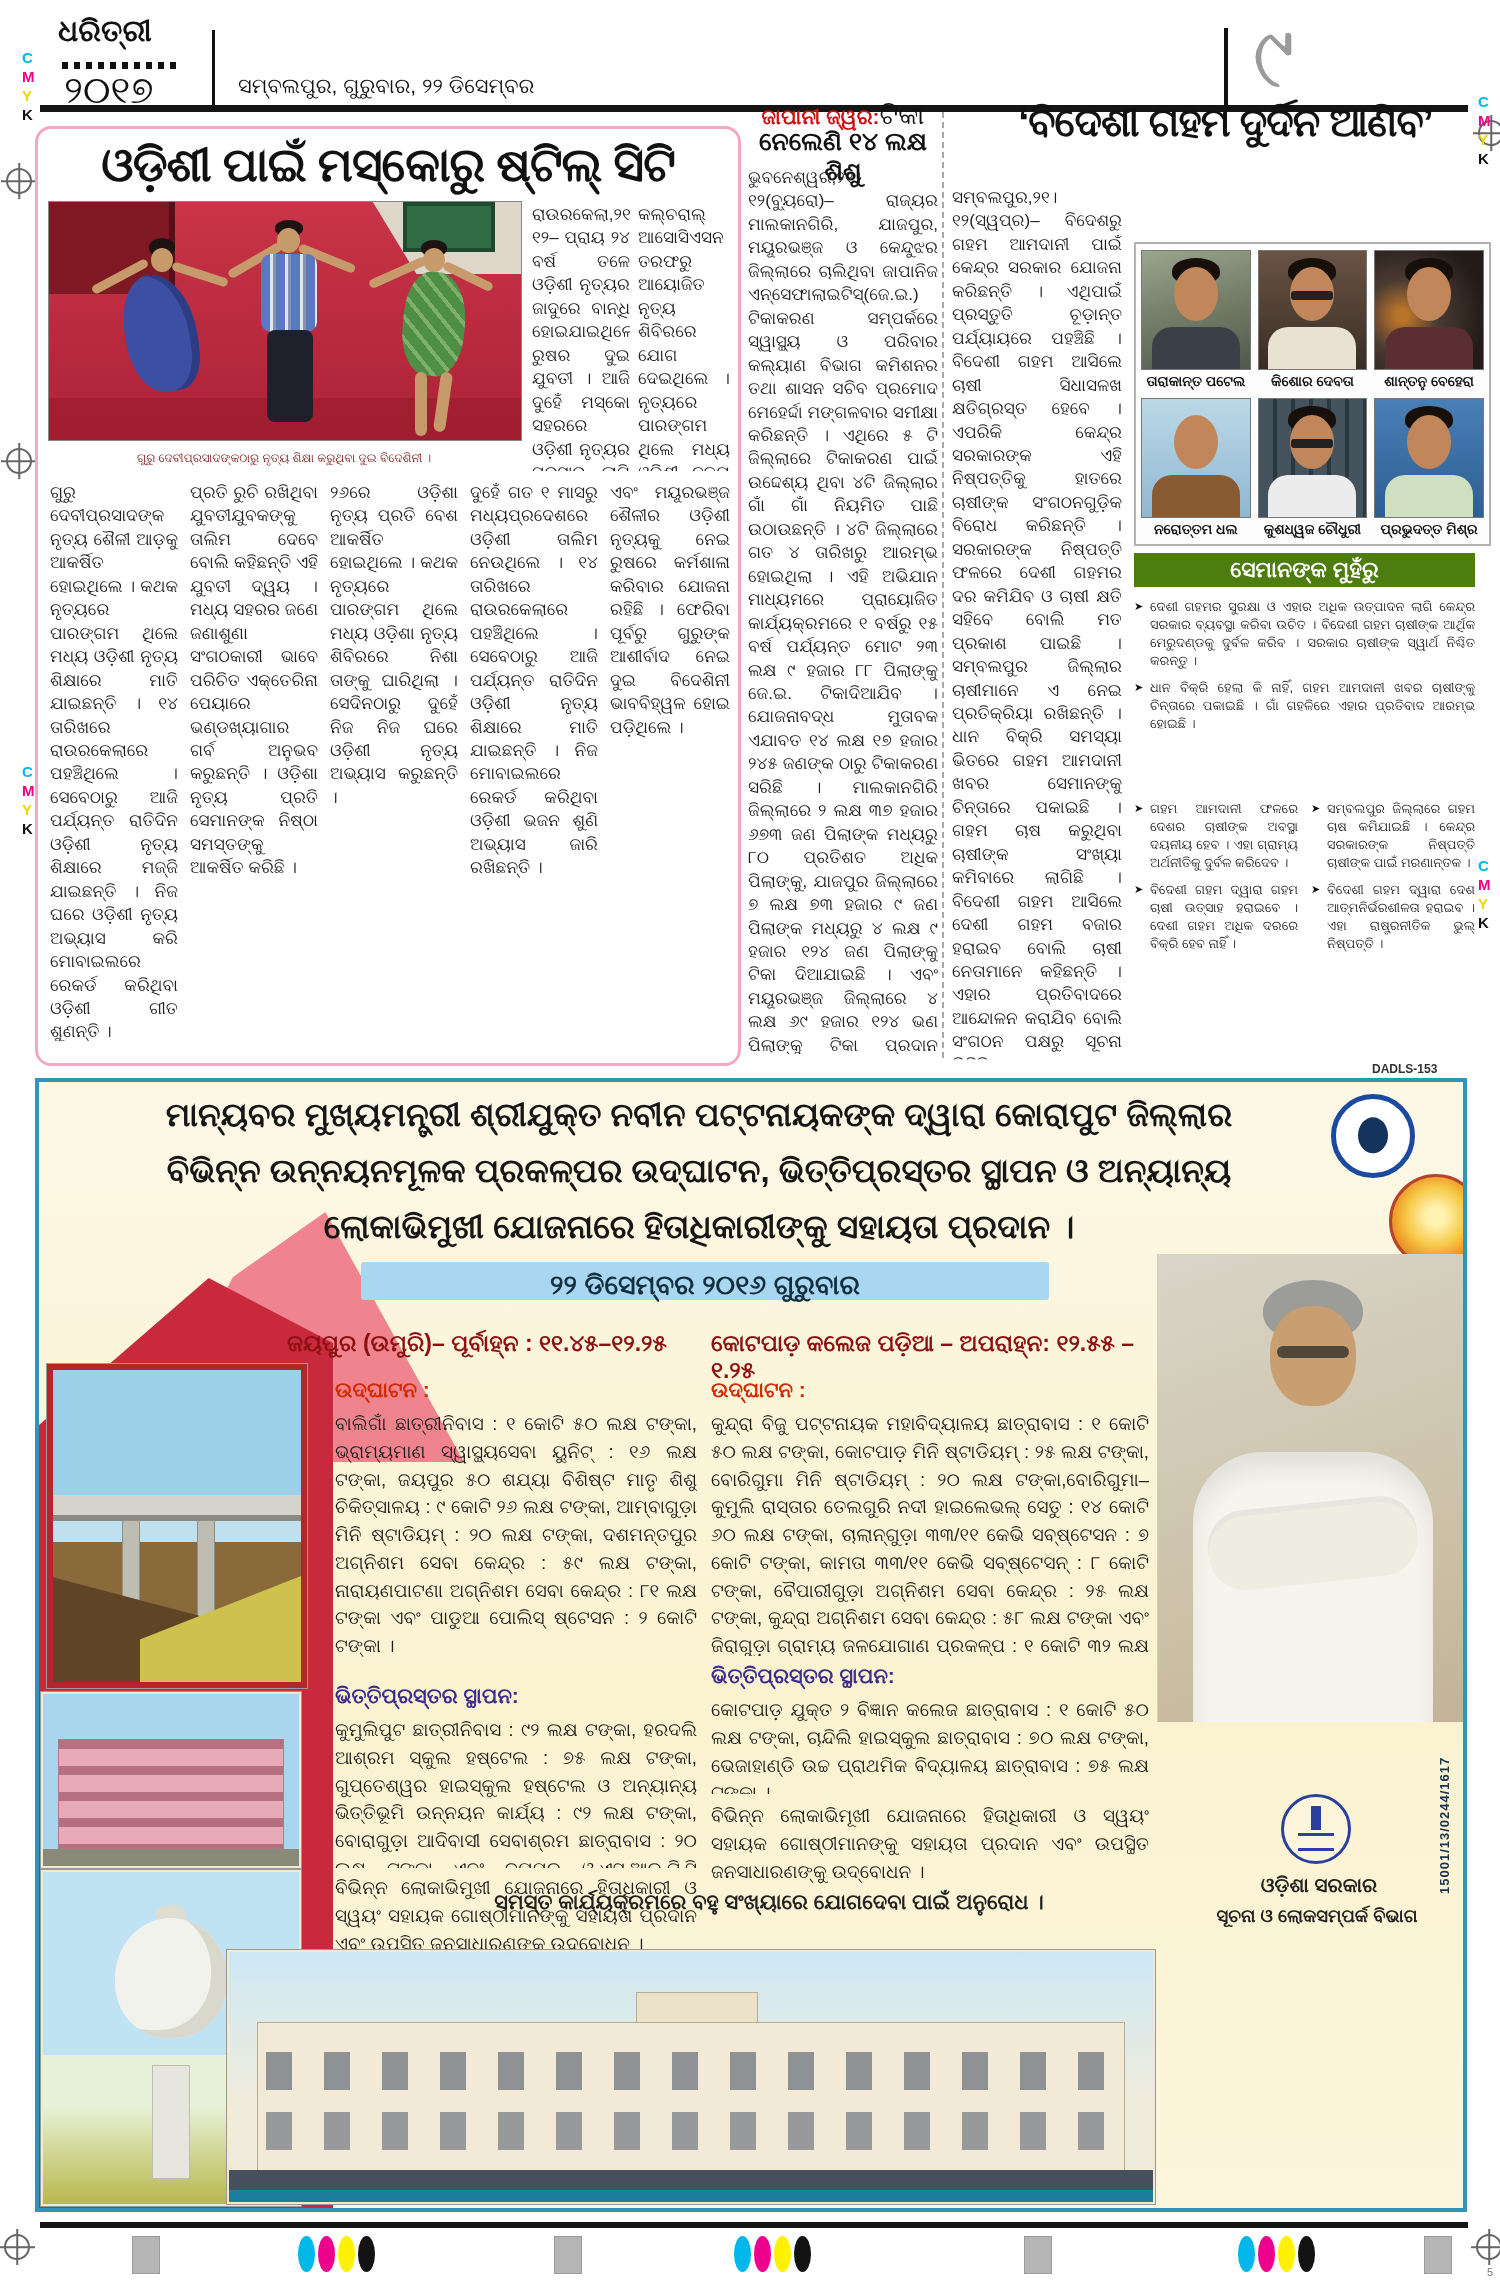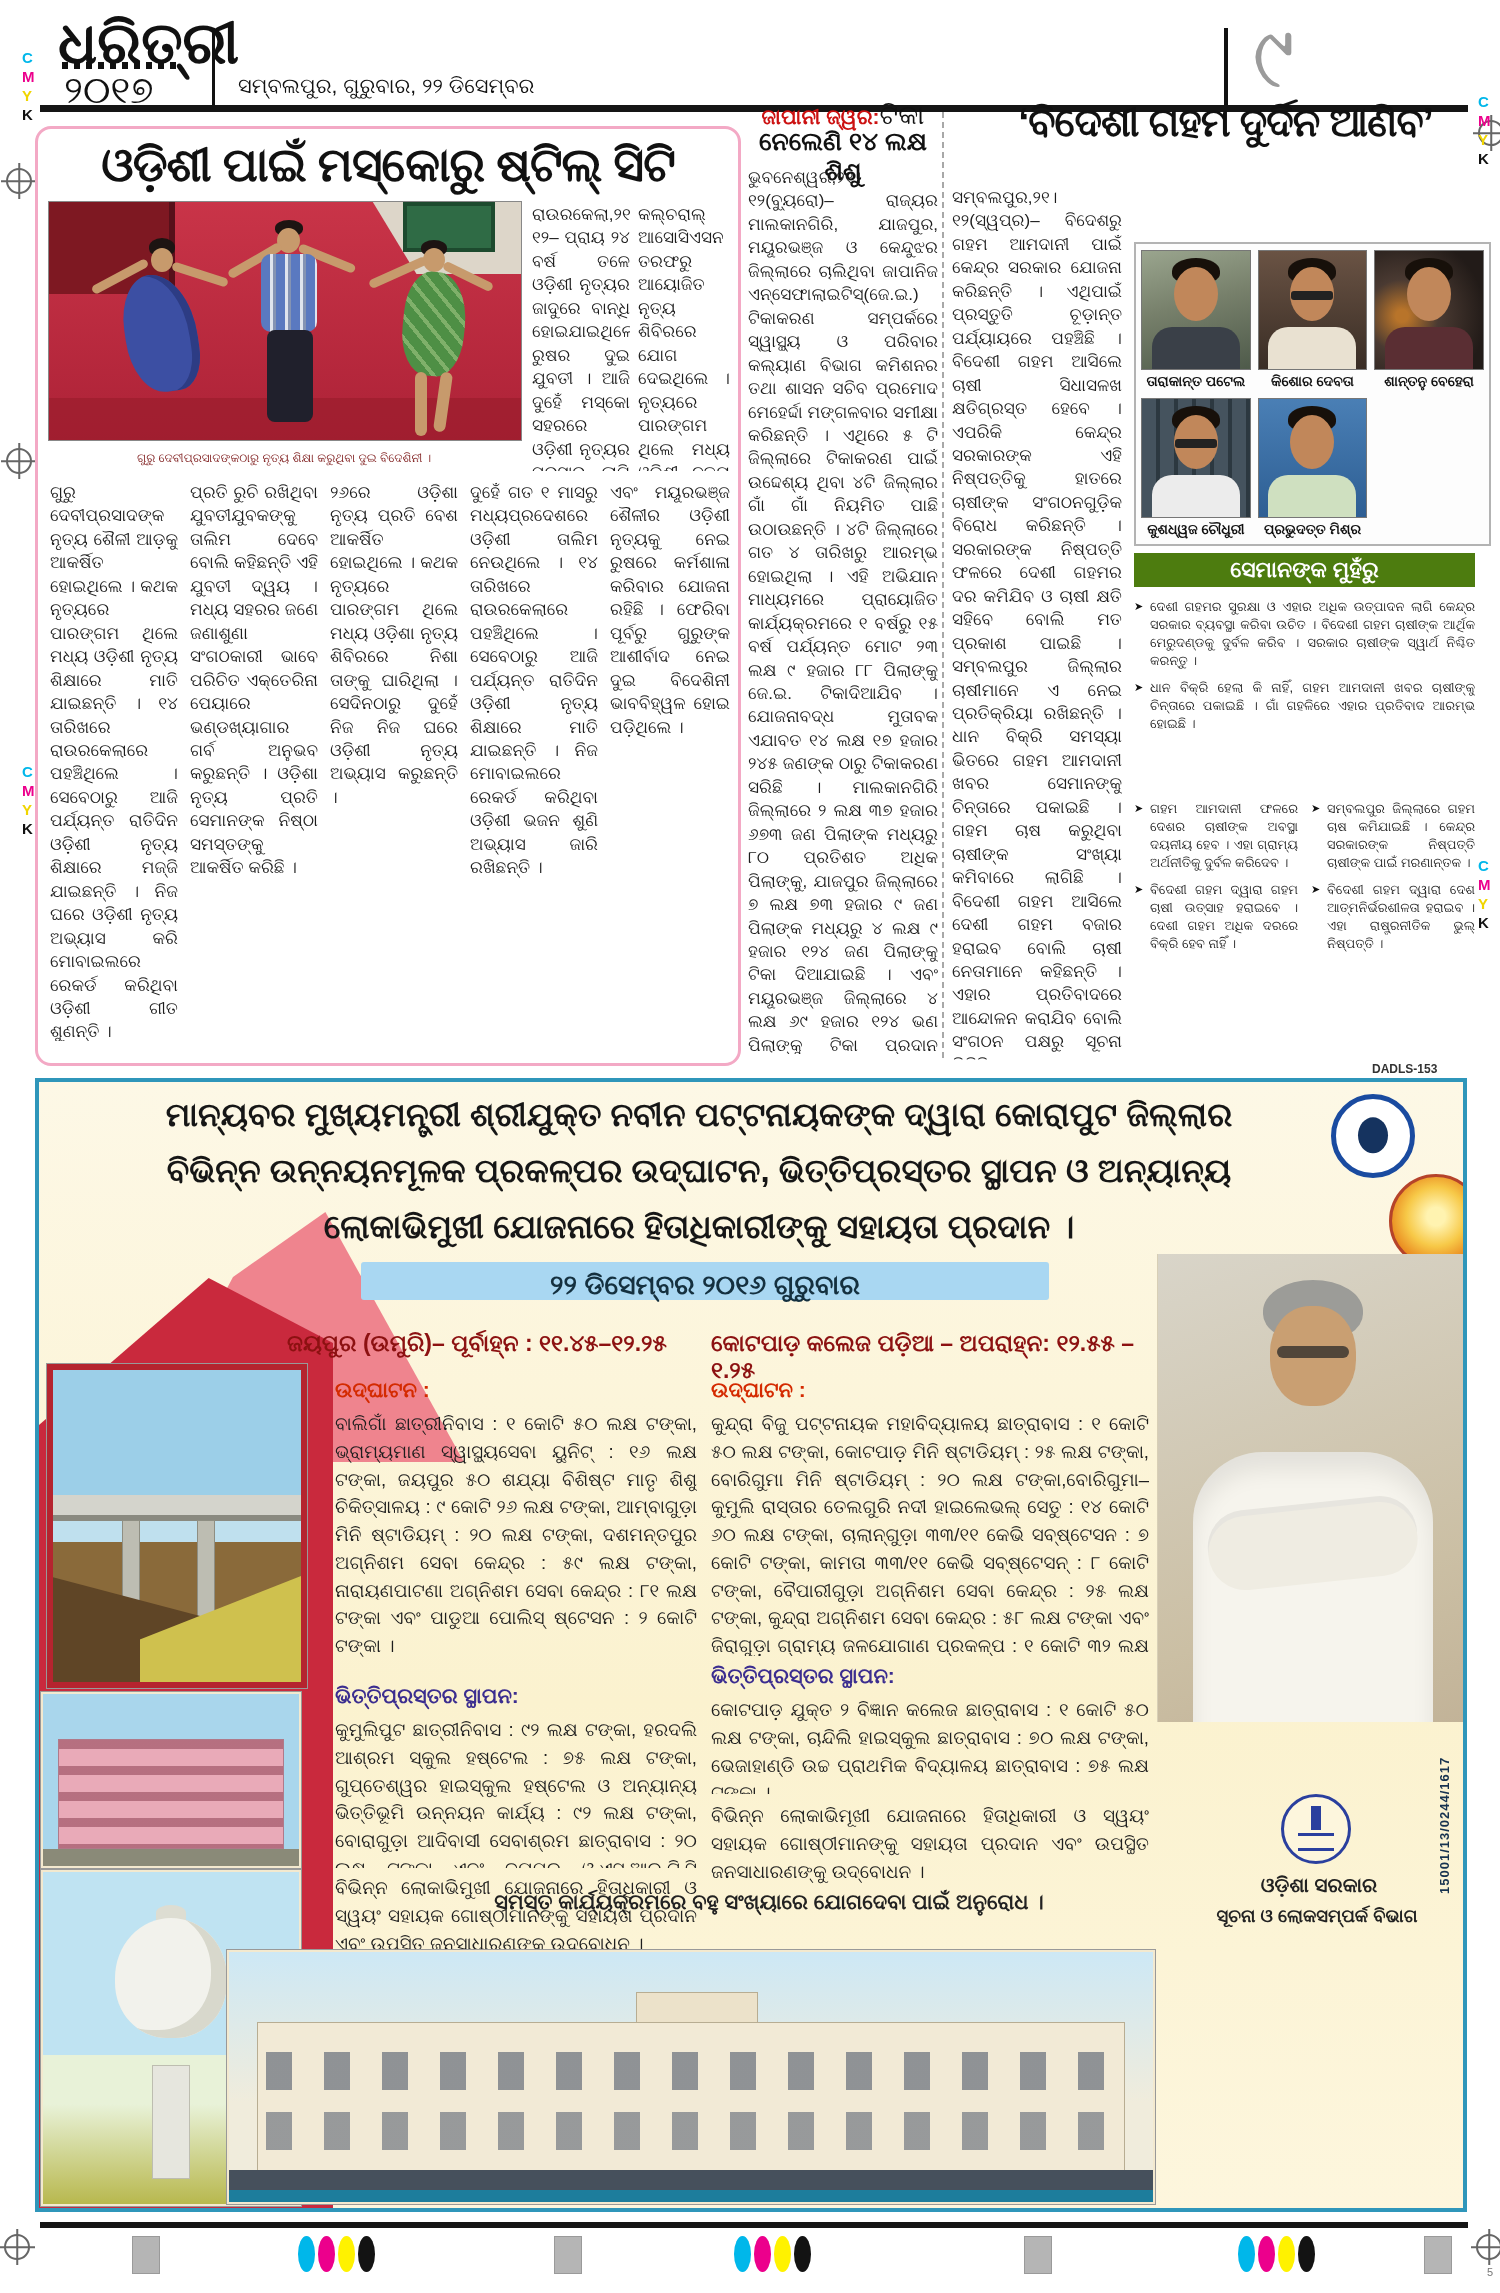--- a/index.html
+++ b/index.html
@@ -5,21 +5,21 @@
 <style>
   html,body{margin:0;padding:0;background:#ffffff;}
   body{font-family:"Liberation Sans","DejaVu Sans",sans-serif;color:#111;}
   .page{position:relative;width:1500px;height:2293px;background:#fff;overflow:hidden;}
   .abs{position:absolute;}
   .just{text-align:justify;}
   .ctr{text-align:center;}
   .clip{overflow:hidden;}
 
   
-  .mast-logo{font-size:58px;font-weight:bold;font-family:Liberation Mono, monospace;}
+  .mast-logo{font-size:30px;font-weight:bold;font-family:Liberation Serif, serif;}
   .mast-ticks{height:7px;background:repeating-linear-gradient(90deg,#111 0 6px,transparent 6px 12px);}
   .mast-year{font-size:38px;font-family:"DejaVu Serif",serif;}
   .vrule{background:#111;}
   .mast-date{font-size:21px;}
   .pg-num{font-size:86px;color:#9b9b9b;font-family:"DejaVu Serif",serif;line-height:1;}
   .hrule{background:#151515;}
 
   
   .reg{width:22px;height:22px;border:2px solid #666;border-radius:50%;}
   .reg:before,.reg:after{content:"";position:absolute;background:#666;}
@@ -257,20 +257,27 @@
       </div>
       <div class="pcell">
         <div class="pcell-photo p2">
             <div class="ph-hair"></div>
             <div class="ph-face"></div>
             <div class="ph-torso"></div>
           </div>
         <div class="pname">ଶାନ୍ତନୁ ବେହେରା</div>
       </div>
       <div class="pcell">
+        <div class="pcell-photo p4">
+            <div class="ph-face"></div>
+            <div class="ph-torso"></div>
+          </div>
+        <div class="pname">ନରୋତ୍ତମ ଧଲ</div>
+      </div>
+      <div class="pcell">
         <div class="pcell-photo p5">
             <div class="ph-hair"></div>
             <div class="ph-face"></div>
             <div class="ph-glass"></div>
             <div class="ph-torso"></div>
           </div>
         <div class="pname">କୁଶଧ୍ୱଜ ଚୌଧୁରୀ</div>
       </div>
       <div class="pcell">
         <div class="pcell-photo p6">

